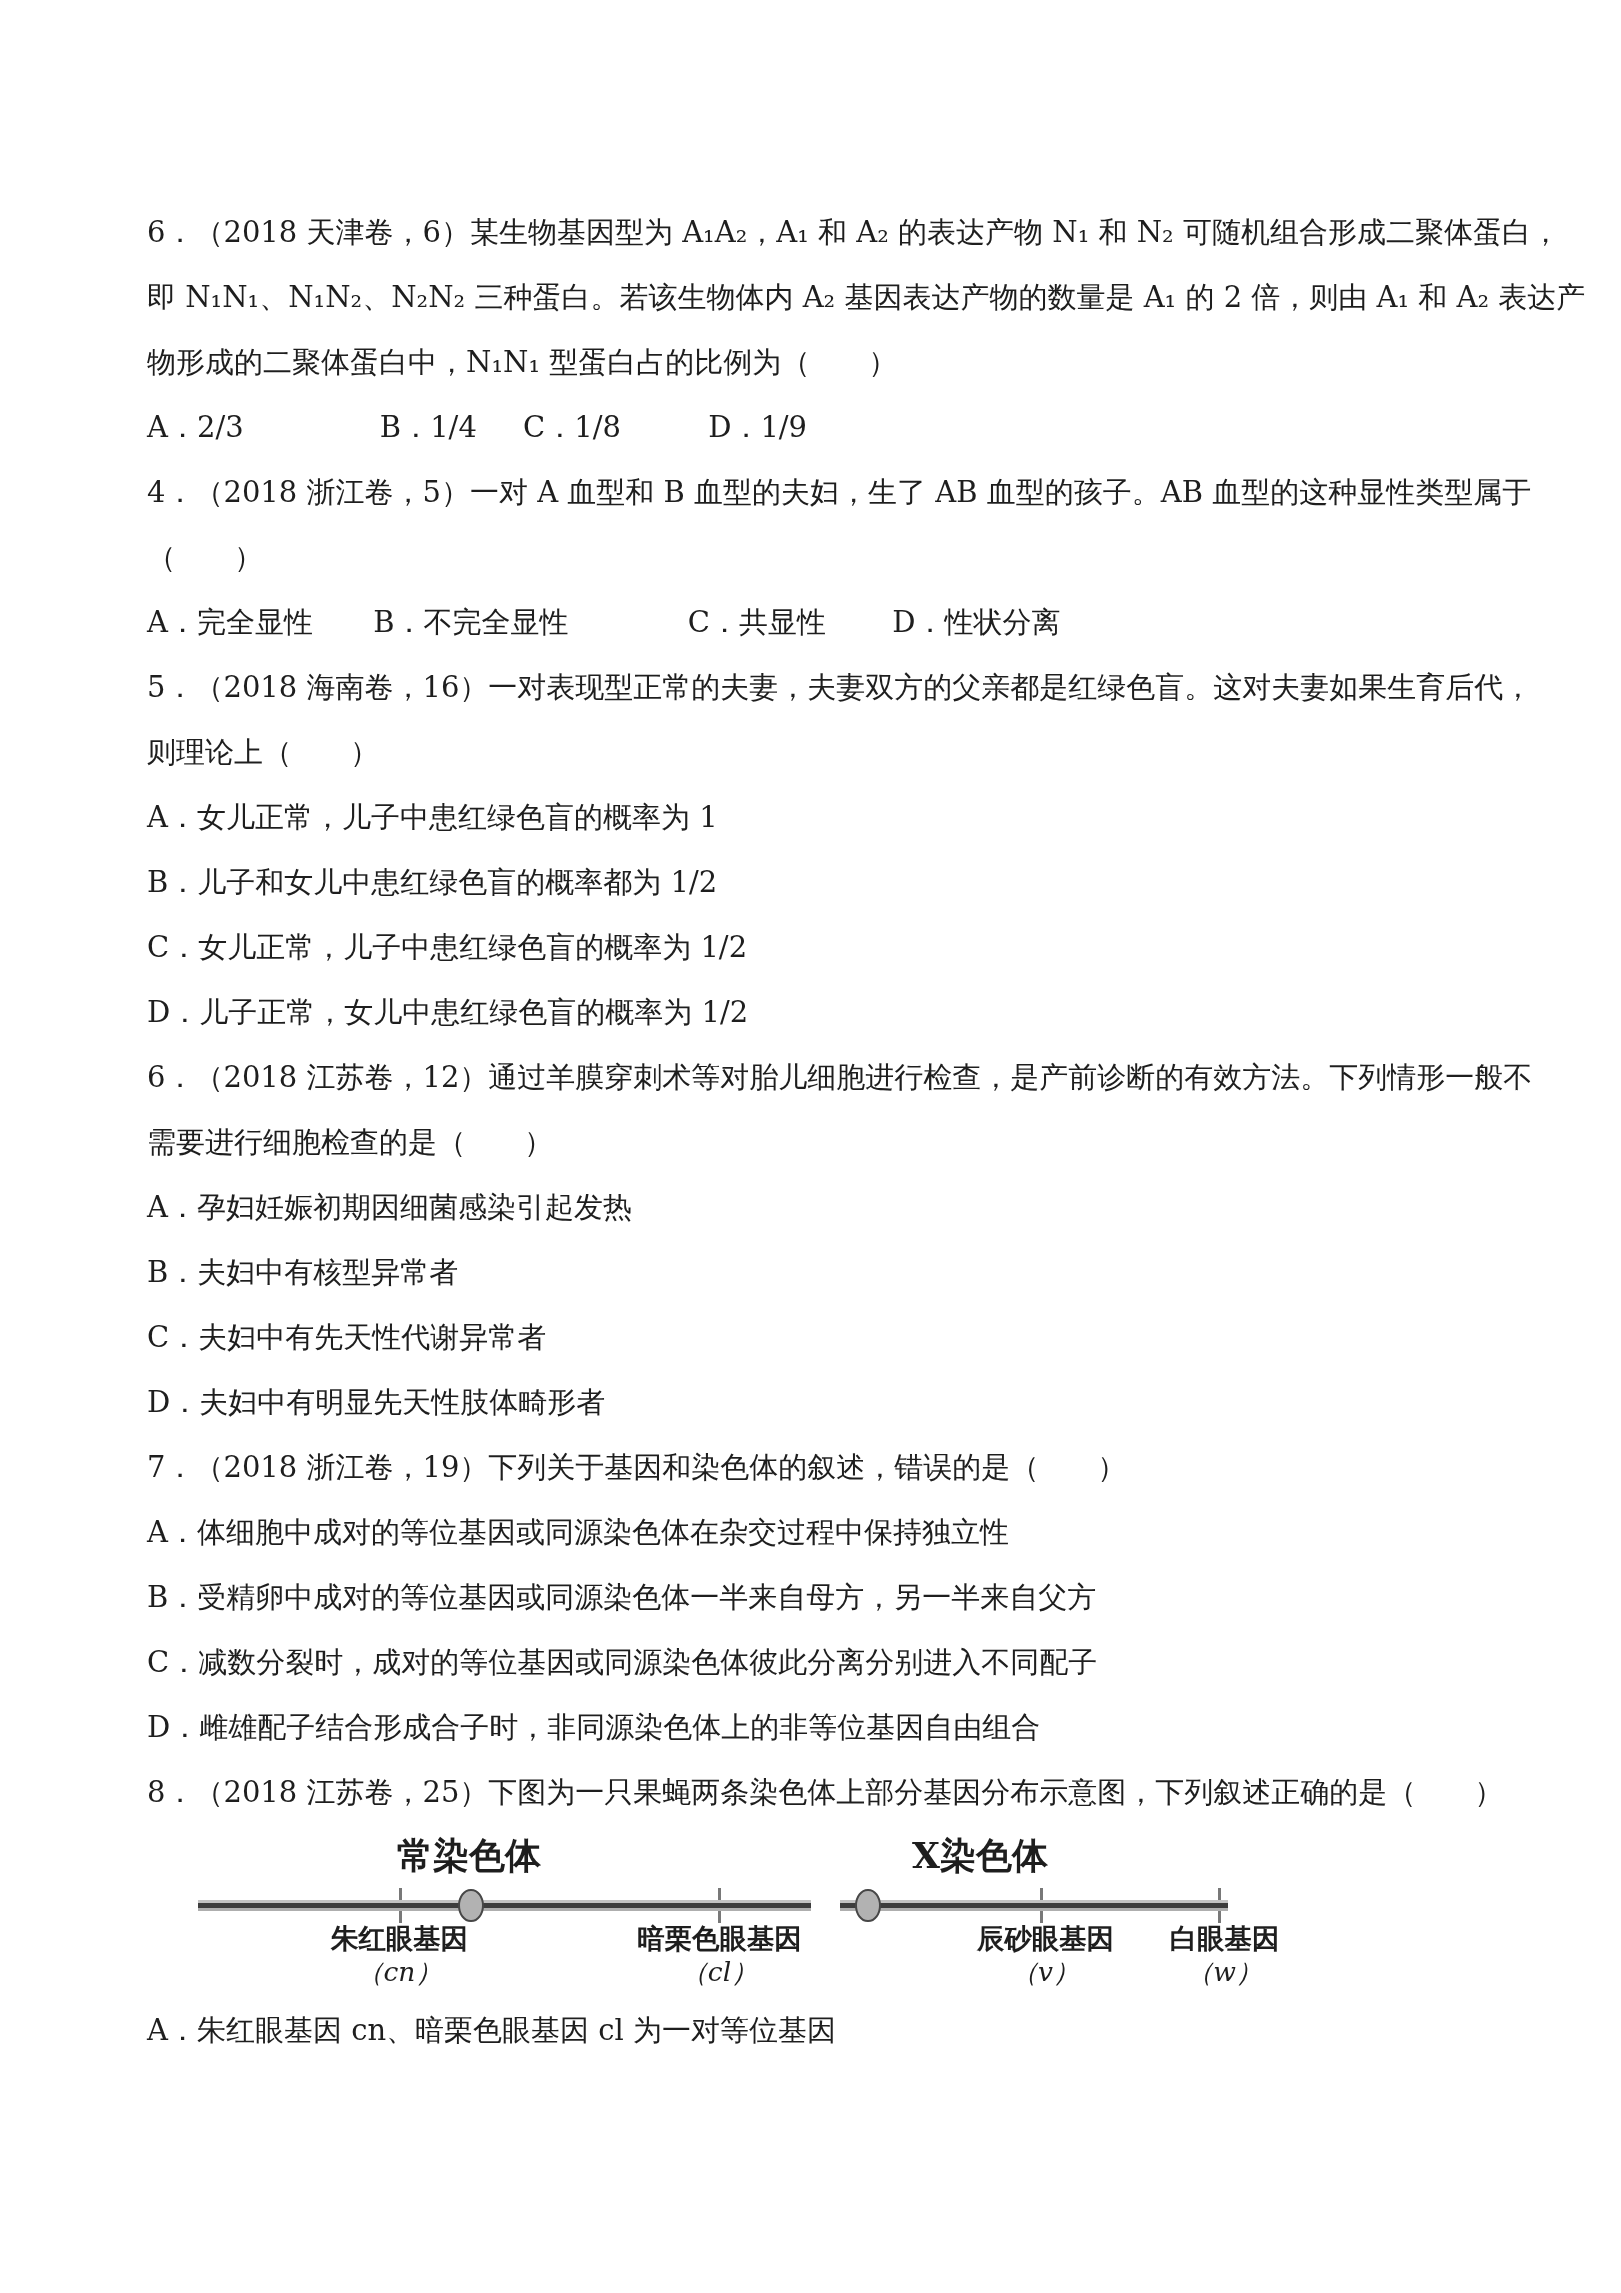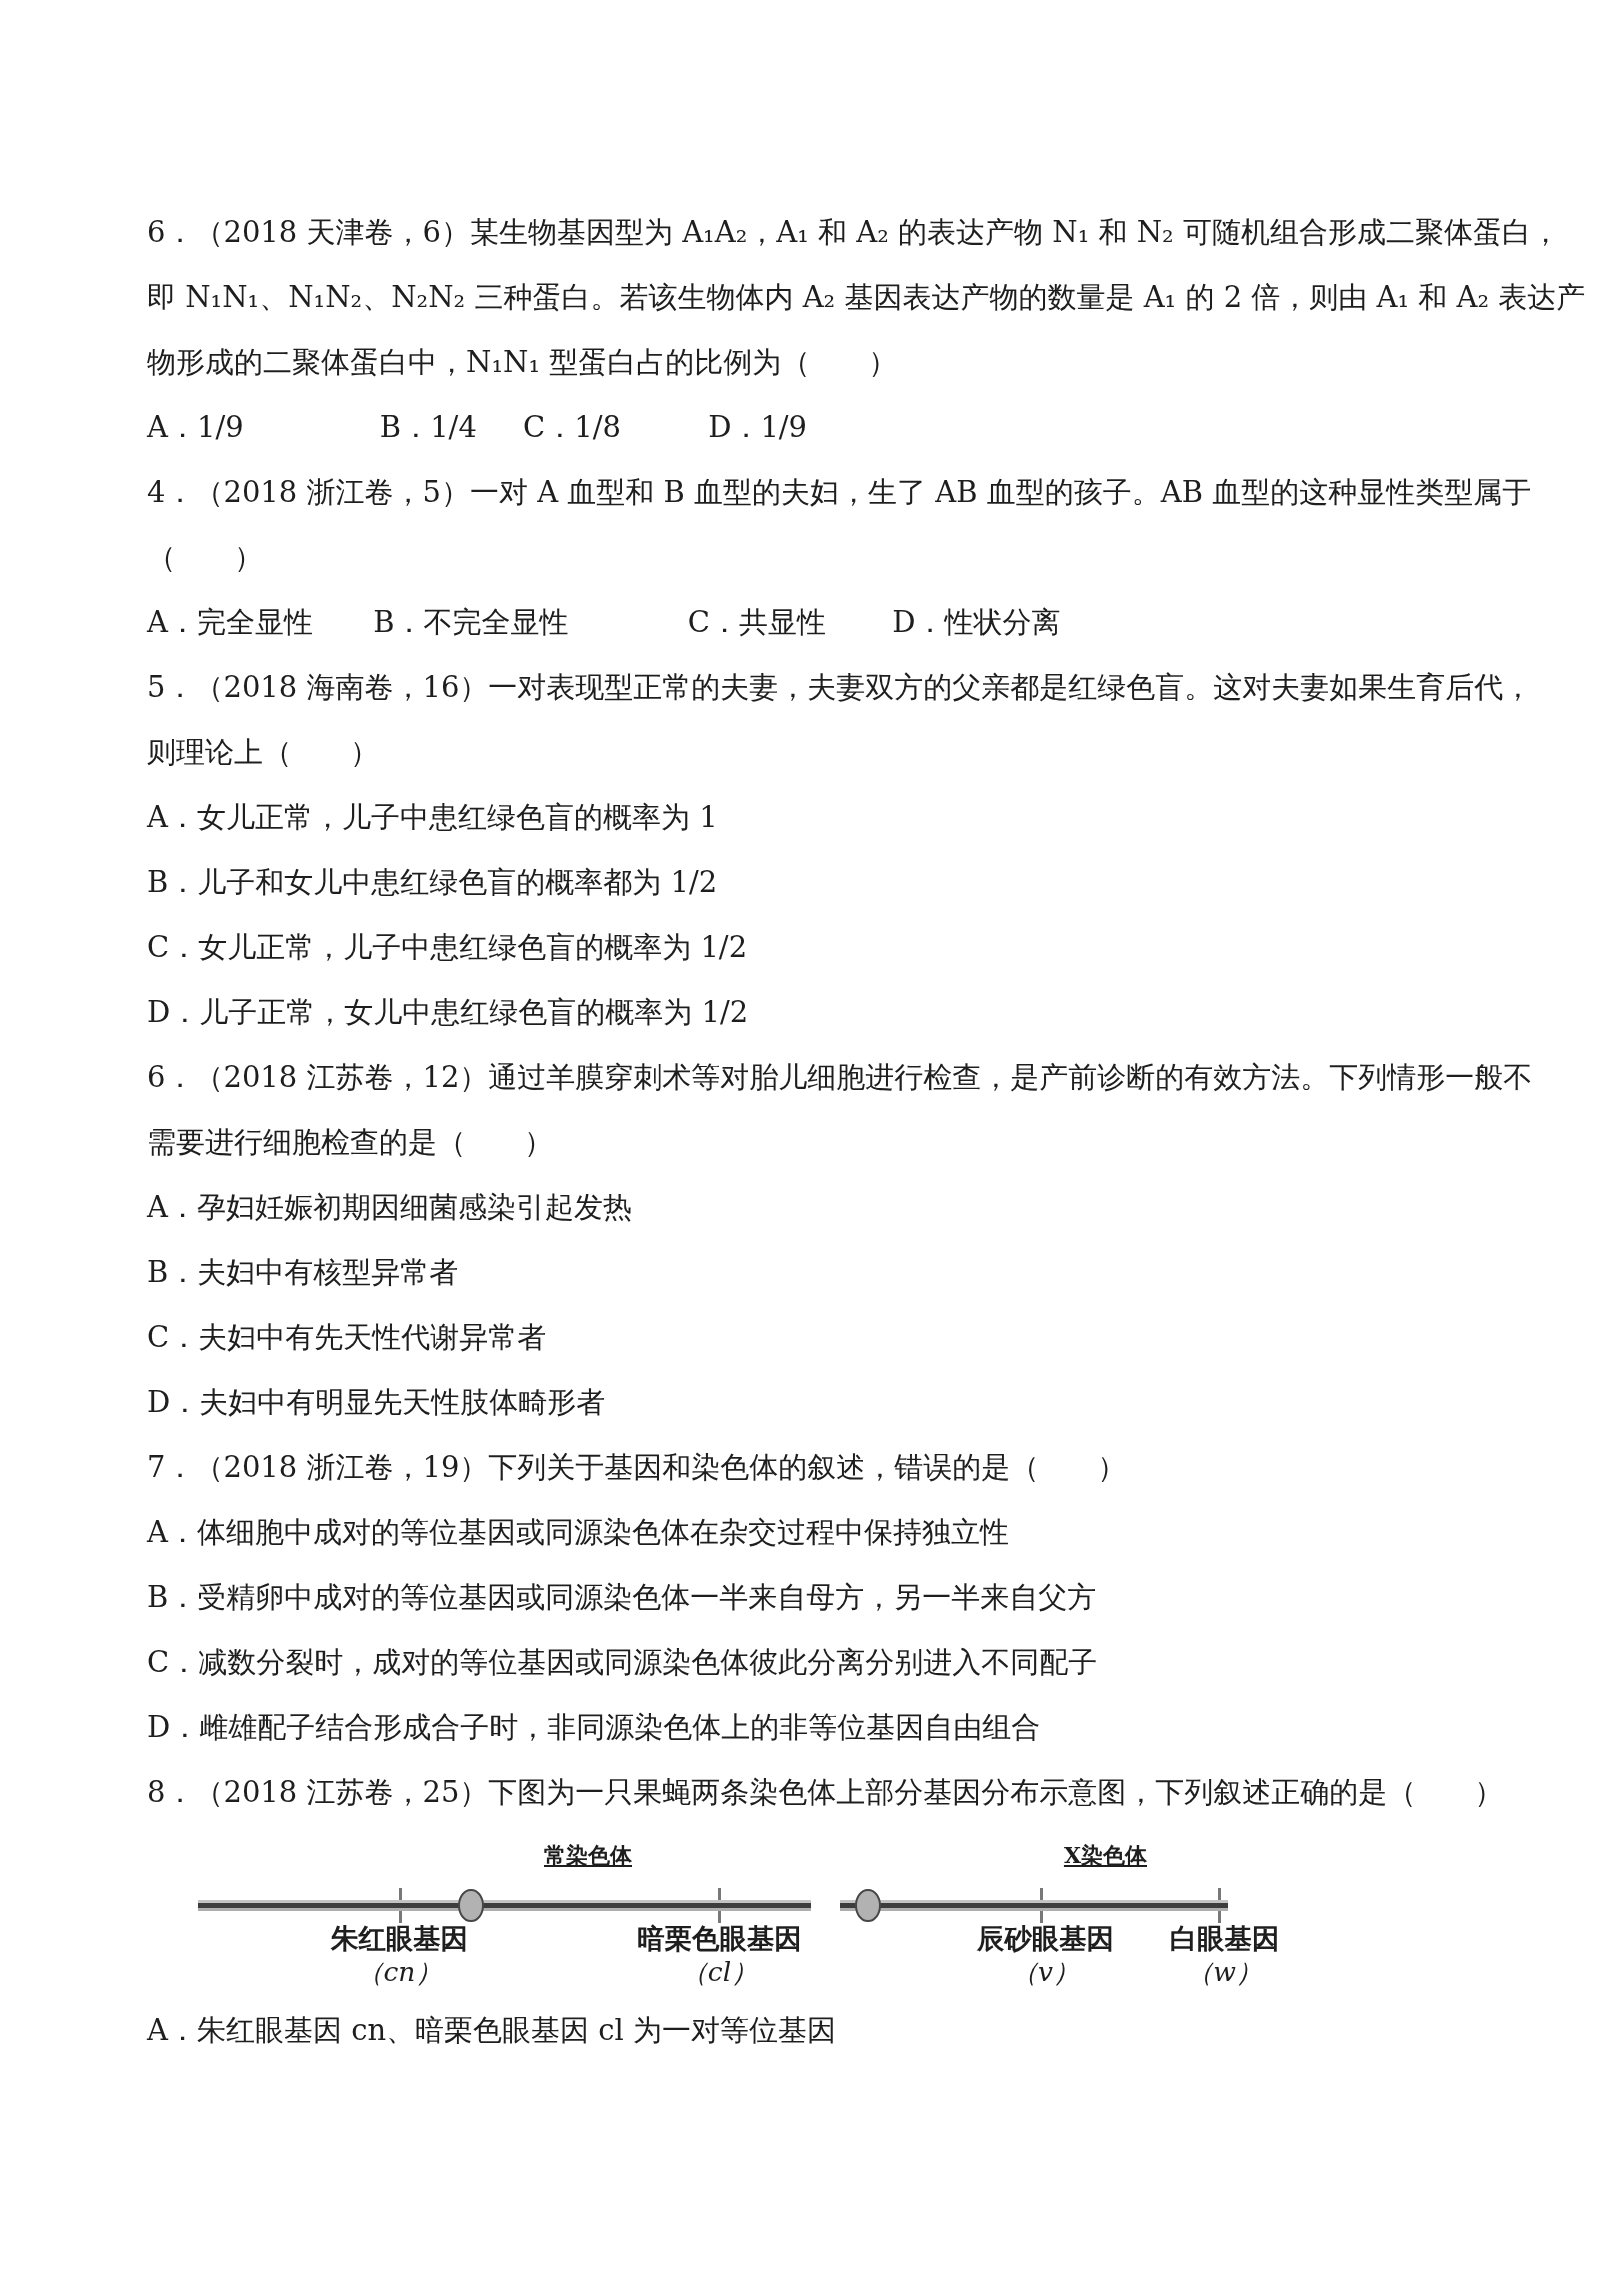--- a/index.html
+++ b/index.html
@@ -11,22 +11,22 @@
   .page{position:relative;width:1621px;height:2294px;background:#ffffff;}
   .content{position:absolute;left:147px;top:200px;width:1392px;}
   .line{
     margin:0;height:65px;line-height:65px;font-size:29px;
     white-space:nowrap;
   }
   .opts .opt{display:inline-block;}
   
   .diagram{position:relative;width:1392px;height:154px;margin-top:18.6px;}
   .chrom-title{
-    position:absolute;top:-3.9px;width:235px;text-align:right;
-    font-size:22px;font-weight:bold;line-height:31px;text-decoration:underline;
+    position:absolute;top:-3.9px;width:235px;text-align:left;
+    font-size:36px;font-weight:bold;line-height:31px;
   }
   .tick{position:absolute;top:44px;width:2.9px;height:35px;background:#787878;z-index:1;}
   .chrom-bar{
     position:absolute;top:56px;height:11.8px;z-index:2;
     background:linear-gradient(to bottom,#c3c3c3 0 25%,#3d3d3d 25% 75%,#aeaeae 75% 100%);
   }
   .centromere{
     position:absolute;top:45px;width:25.5px;height:33px;z-index:3;
     background:#b2b2b2;border:2.9px solid #474747;border-radius:50%;
     box-sizing:border-box;
@@ -40,21 +40,21 @@
 </head>
 <body>
 
 <div class="page">
   <div class="content">
 
     <p class="line">6．（2018 天津卷，6）某生物基因型为 A₁A₂，A₁ 和 A₂ 的表达产物 N₁ 和 N₂ 可随机组合形成二聚体蛋白，</p>
     <p class="line">即 N₁N₁、N₁N₂、N₂N₂ 三种蛋白。若该生物体内 A₂ 基因表达产物的数量是 A₁ 的 2 倍，则由 A₁ 和 A₂ 表达产</p>
     <p class="line">物形成的二聚体蛋白中，N₁N₁ 型蛋白占的比例为（　　）</p>
     <p class="line opts">
-      <span class="opt" style="margin-right:127px">A．1/9</span>
+      <span class="opt" style="margin-right:127px">A．2/3</span>
       <span class="opt" style="margin-right:37px">B．1/4</span>
       <span class="opt" style="margin-right:78px">C．1/8</span>
       <span class="opt">D．1/9</span>
     </p>
 
     <p class="line">4．（2018 浙江卷，5）一对 A 血型和 B 血型的夫妇，生了 AB 血型的孩子。AB 血型的这种显性类型属于</p>
     <p class="line">（　　）</p>
     <p class="line opts">
       <span class="opt" style="margin-right:51px">A．完全显性</span>
       <span class="opt" style="margin-right:110px">B．不完全显性</span>

